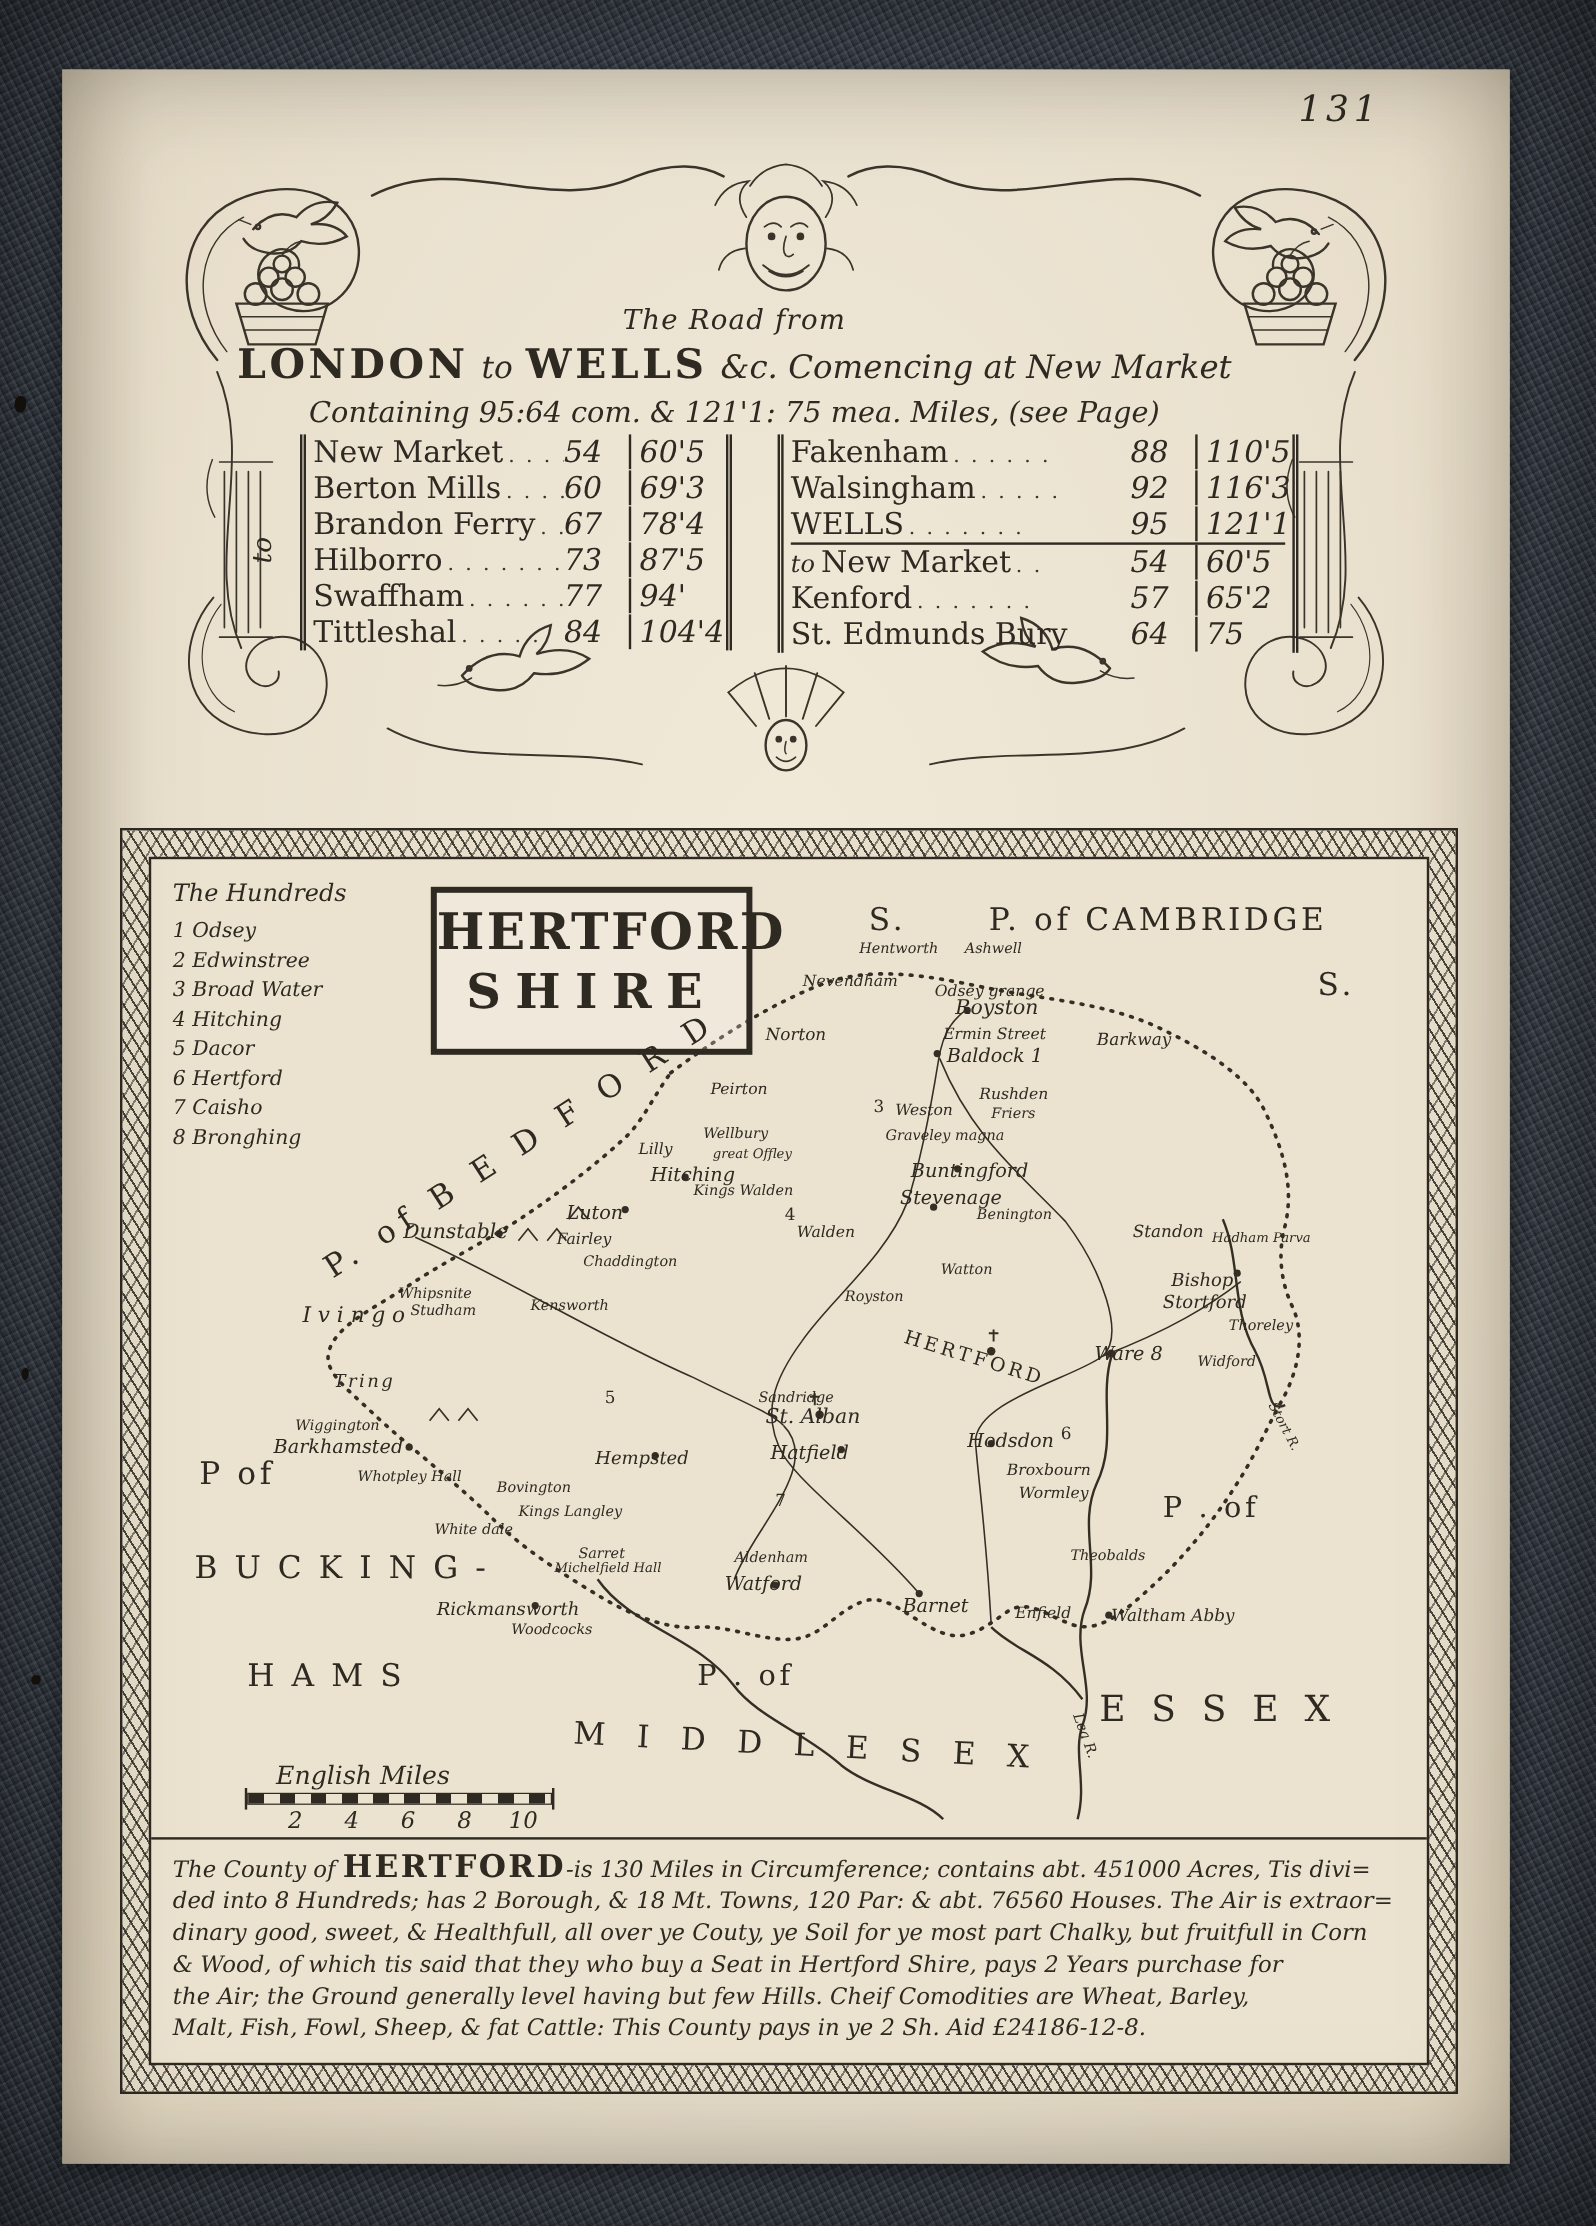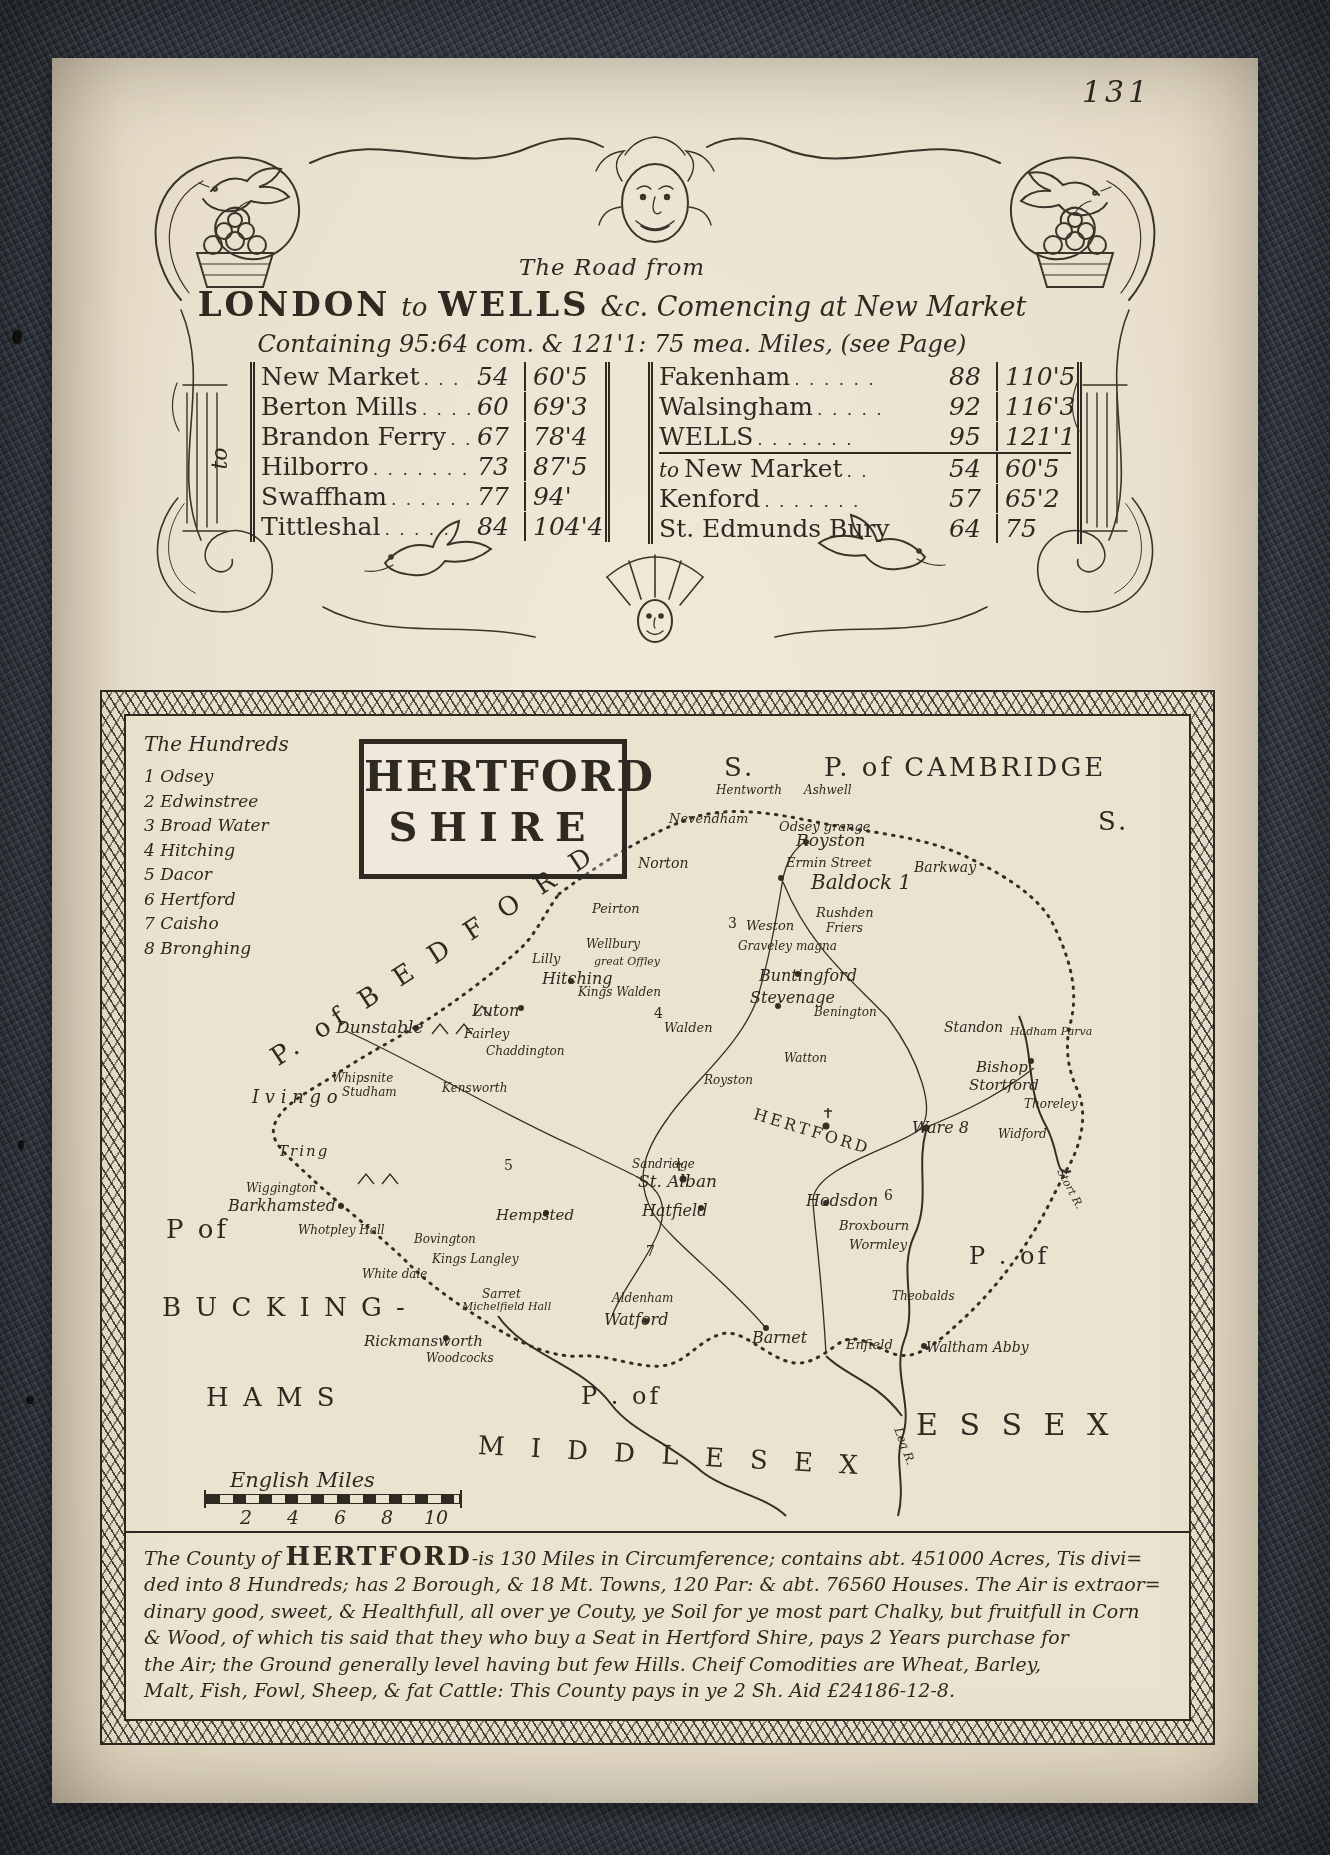--- a/index.html
+++ b/index.html
@@ -42,21 +42,21 @@
   .t-cont{top:272px;font-style:italic;font-size:24px;}
 
   
   .tcol{position:absolute;top:304px;width:338px;font-size:25px;}
   .tcol-left{left:198px;border-left:5px double var(--ink);border-right:5px double var(--ink);padding:0 6px;}
   .tcol-right{left:596px;width:412px;border-left:5px double var(--ink);border-right:5px double var(--ink);padding:0 6px;}
   .trow{display:flex;align-items:baseline;height:30px;}
   .trow .nm{font-family:"DejaVu Serif",serif;}
   .trow .pre{font-style:italic;font-size:20px;margin-right:5px;}
   .trow .dots{flex:1;overflow:hidden;white-space:nowrap;font-size:17px;letter-spacing:2px;padding:0 4px;color:var(--ink-soft);}
-  .trow .m1{width:46px;text-align:center;font-style:italic;}
+  .trow .m1{width:46px;text-align:left;font-style:italic;}
   .trow .m2{width:66px;border-left:2px solid var(--ink);margin-left:8px;padding-left:7px;font-style:italic;}
   .trow.rule{border-bottom:2px solid var(--ink);}
   .to-rot{position:absolute;left:156px;top:388px;font-style:italic;font-size:22px;transform:rotate(-90deg);}
 
   
   .lower-frame{
     position:absolute;left:48px;top:632px;width:1115px;height:1055px;box-sizing:border-box;
     border:2px solid var(--ink);padding:22px;
     background-color:#e7dfcb;
     background-image:
@@ -369,21 +369,21 @@
           <span class="mlb cap" style="left: 843px; top: 528px; font-size: 24px;">P .  of</span>
           <span class="mlb cap" style="left: 790px; top: 694px; font-size: 30px; letter-spacing: 6px;">E S S E X</span>
           <span class="mlb cap" style="left: 628px; top: 390px; font-size: 16px; letter-spacing: 3px; transform: rotate(17deg); transform-origin: left center;">HERTFORD</span>
           <span class="mlb it" style="left: 590px; top: 68px; font-size: 12px;">Hentworth</span>
           <span class="mlb it" style="left: 678px; top: 68px; font-size: 12px;">Ashwell</span>
           <span class="mlb it" style="left: 543px; top: 96px; font-size: 13px;">Nevendham</span>
           <span class="mlb it" style="left: 653px; top: 104px; font-size: 13px;">Odsey grange</span>
           <span class="mlb it" style="left: 670px; top: 116px; font-size: 17px;">Royston</span>
           <span class="mlb it" style="left: 660px; top: 140px; font-size: 13px;">Ermin Street</span>
           <span class="mlb it" style="left: 512px; top: 140px; font-size: 14px;">Norton</span>
-          <span class="mlb it" style="left: 685px; top: 156px; font-size: 20px;">Baldock 1</span>
+          <span class="mlb it" style="left: 663px; top: 156px; font-size: 16px;">Baldock 1</span>
           <span class="mlb it" style="left: 788px; top: 144px; font-size: 14px;">Barkway</span>
           <span class="mlb it" style="left: 690px; top: 190px; font-size: 13px;">Rushden</span>
           <span class="mlb it" style="left: 700px; top: 206px; font-size: 12px;">Friers</span>
           <span class="mlb it" style="left: 620px; top: 203px; font-size: 13px;">Weston</span>
           <span class="mlb it" style="left: 612px; top: 224px; font-size: 12px;">Graveley magna</span>
           <span class="mlb it" style="left: 633px; top: 252px; font-size: 16px;">Buntingford</span>
           <span class="mlb it" style="left: 624px; top: 274px; font-size: 16px;">Stevenage</span>
           <span class="mlb it" style="left: 688px; top: 290px; font-size: 12px;">Benington</span>
           <span class="mlb it" style="left: 538px; top: 305px; font-size: 13px;">Walden</span>
           <span class="mlb it" style="left: 466px; top: 186px; font-size: 13px;">Peirton</span>

